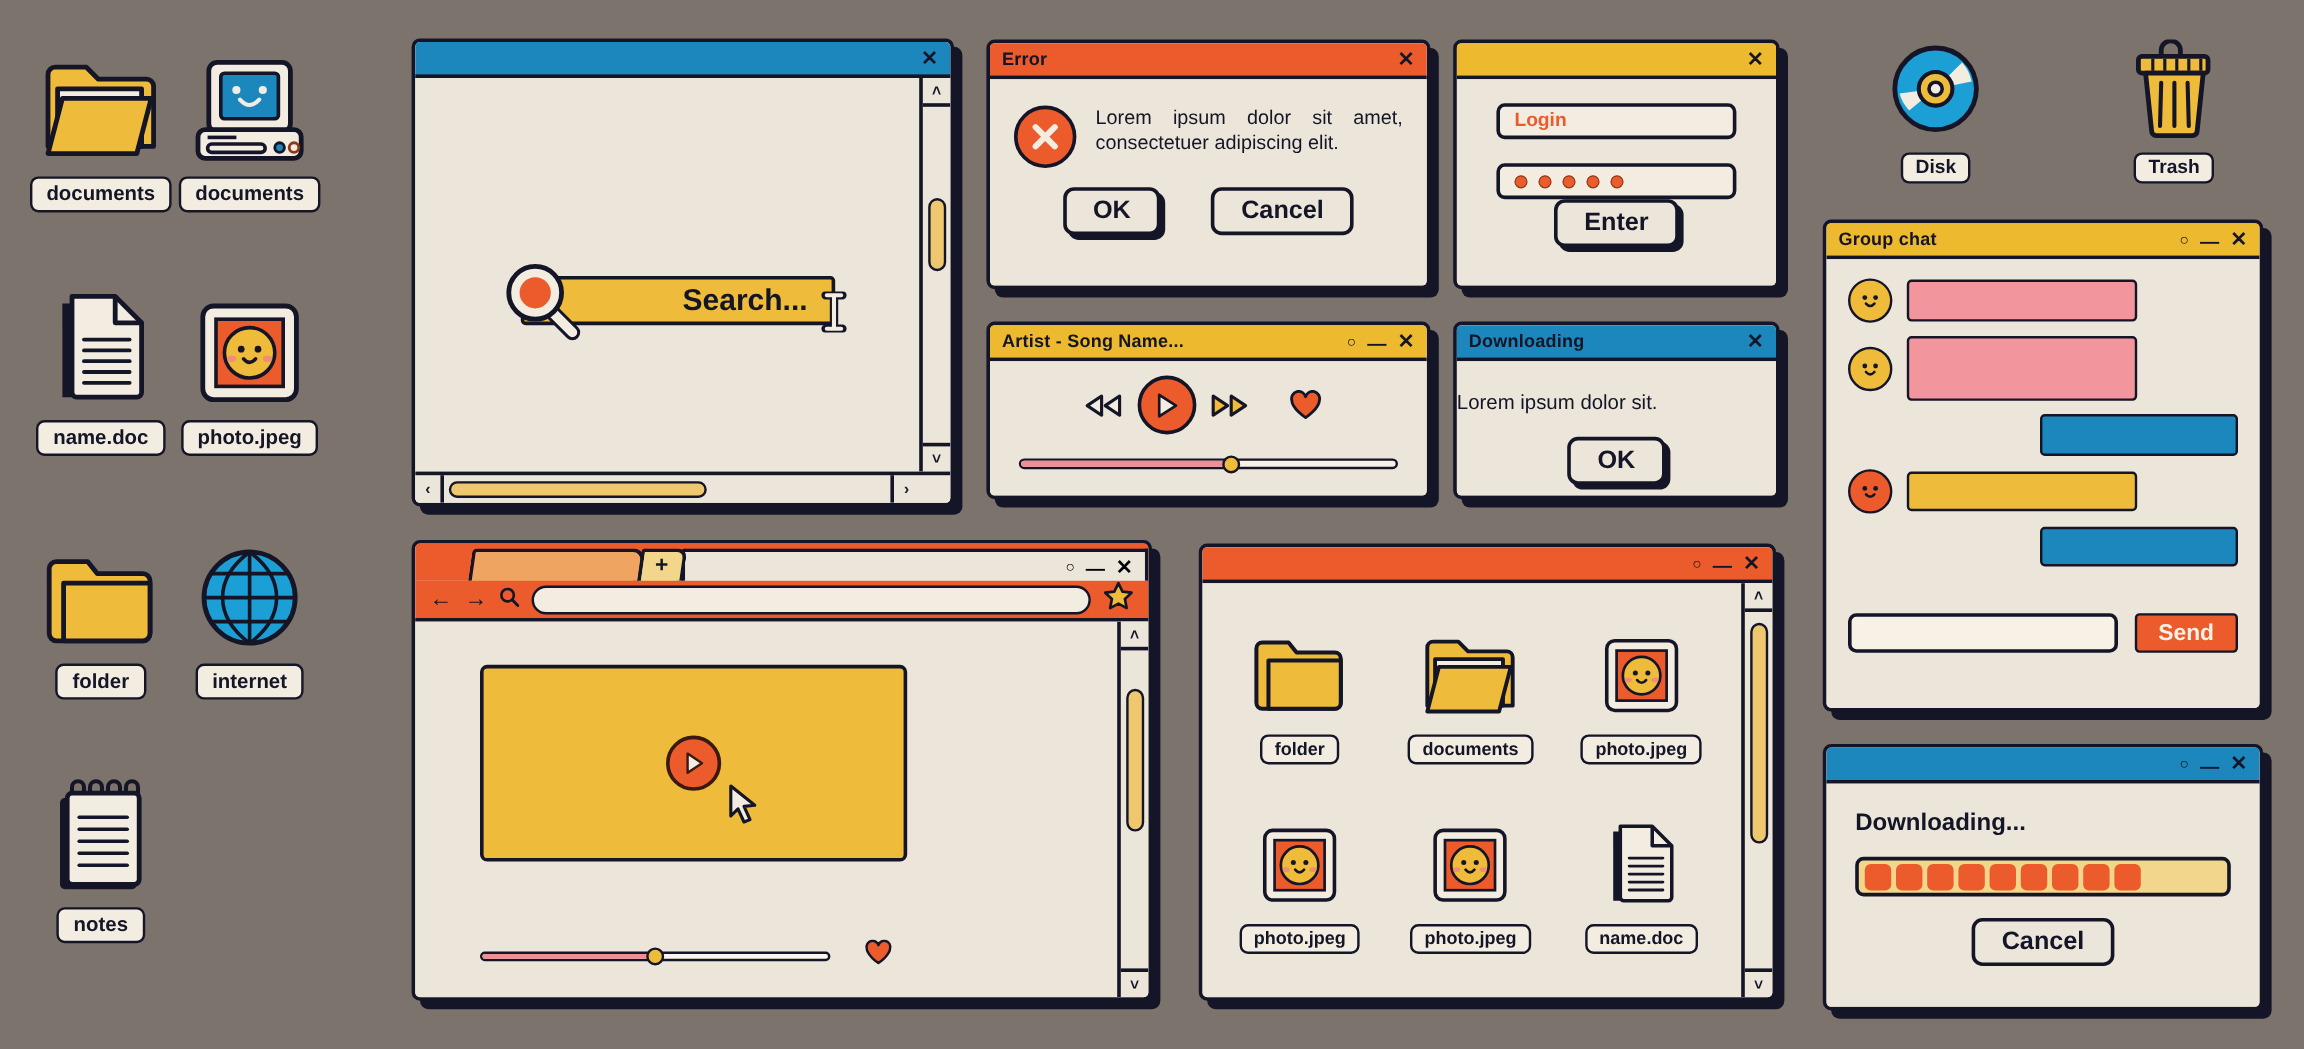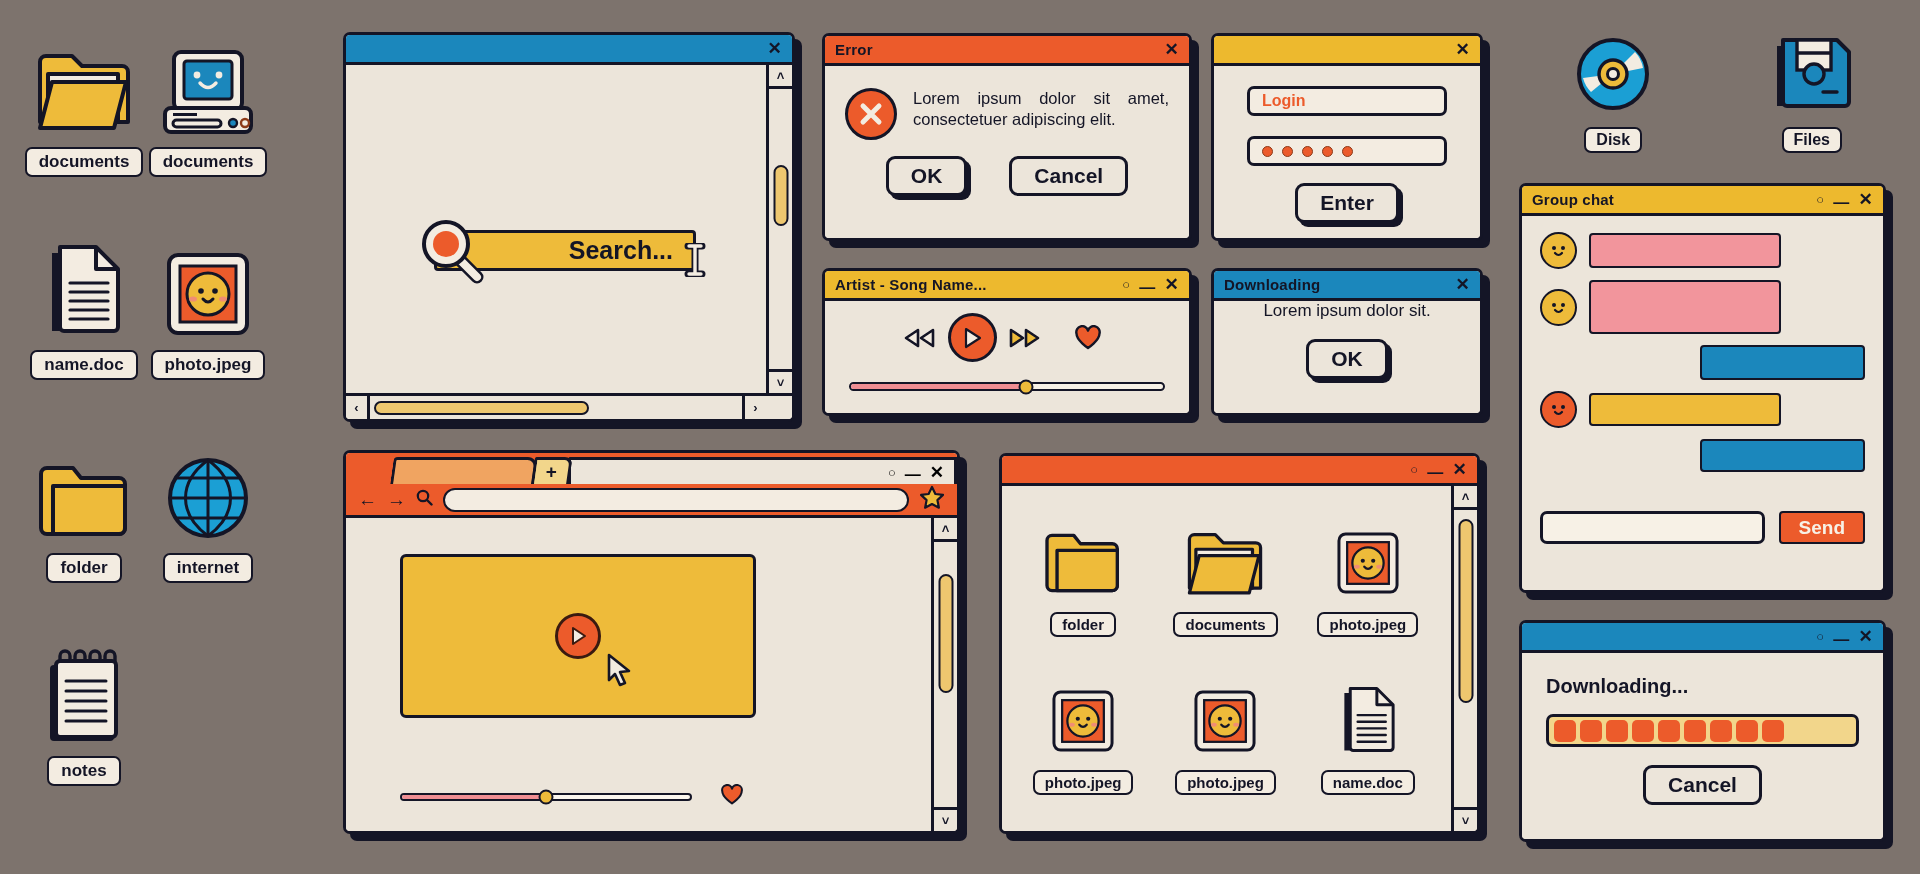--- a/index.html
+++ b/index.html
@@ -138,21 +138,21 @@
   
   #win-login { left: 1211px; top: 33px; width: 272px; height: 208px; }
   .login-field {
     margin: 20px auto 0 auto; width: 200px; height: 30px;
     background: #f3ece1; border: 3px solid #141526; border-radius: 7px;
     display: flex; align-items: center; padding: 0 12px;
     font-size: 16px; font-weight: 700; color: #ec5b2b;
   }
   .dots { display: flex; gap: 9px; }
   .dot { width: 11px; height: 11px; border-radius: 50%; background: #ec5b2b; border: 1.5px solid #8c3a18; }
-  .login-btn-wrap { display: flex; justify-content: center; margin-top: 17px; }
+  .login-btn-wrap { display: flex; justify-content: center; margin-top: 0; }
 
   
   #win-music { left: 822px; top: 268px; width: 370px; height: 148px; }
   .mp-controls { display: flex; align-items: center; justify-content: center; gap: 0; padding-top: 12px; }
   .mp-prev, .mp-next { width: 56px; display: flex; align-items: center; justify-content: center; }
   .mp-play {
     width: 49px; height: 49px; border-radius: 50%;
     background: #ec5b2b; border: 3px solid #141526;
     display: flex; align-items: center; justify-content: center;
   }
@@ -163,21 +163,21 @@
   }
   .mp-fill { position: absolute; left: 0; top: 0; bottom: 0; background: #f08e93; border-radius: 4px 0 0 4px; }
   .mp-knob {
     position: absolute; top: 50%; transform: translate(-50%,-50%);
     width: 15px; height: 15px; border-radius: 50%;
     background: #eebb3a; border: 2.5px solid #141526;
   }
 
   
   #win-info { left: 1211px; top: 268px; width: 272px; height: 148px; }
-  .info-text { text-align: center; font-size: 17px; font-weight: 500; color: #141526; }
+  .info-text { padding-top: 25px; font-size: 17px; font-weight: 500; color: #141526; }
   .info-btn-wrap { display: flex; justify-content: center; margin-top: 18px; }
 
   
   .ricons { position: absolute; left: 1520px; top: 30px; width: 385px; height: 128px; display: flex; gap: 12px; }
   .ricon-cell { flex: 1 1 0; display: flex; flex-direction: column; align-items: center; }
   .ricon-art { height: 88px; display: flex; align-items: center; justify-content: center; }
 
   
   #win-chat { left: 1519px; top: 183px; width: 367px; height: 410px; }
   .chat-body { padding: 16px 18px 0 18px; display: flex; flex-direction: column; gap: 11px; }
@@ -560,30 +560,39 @@
           <path d="M40 40L62 18A31 31 0 0170 34z" fill="#f3ece1"></path>
           <path d="M40 40L18 58A31 31 0 0110 44z" fill="#f3ece1"></path>
           <circle cx="40" cy="40" r="14" fill="#eebb3a" stroke="#141526" stroke-width="3.4"></circle>
           <circle cx="40" cy="40" r="5.5" fill="#f3ece1" stroke="#141526" stroke-width="3"></circle>
         </svg>
       </div>
       <div class="icon-label sm">Disk</div>
     </div>
     <div class="ricon-cell">
       <div class="ricon-art">
-        <svg width="82" height="80" viewBox="0 0 82 80">
-          <path d="M6 12h56l14 14v46H6z" fill="#141526"></path>
-          <path d="M12 6h54l12 12v50a4 4 0 01-4 4H16a4 4 0 01-4-4z" fill="#1b87bc" stroke="#141526" stroke-width="4" stroke-linejoin="round"></path>
-          <rect x="26" y="6" width="34" height="30" fill="#f3ece1" stroke="#141526" stroke-width="3.4"></rect>
-          <line x1="26" y1="19" x2="60" y2="19" stroke="#141526" stroke-width="3.4"></line>
-          <circle cx="43" cy="40" r="10" fill="#1b87bc" stroke="#141526" stroke-width="3.4"></circle>
-          <line x1="52" y1="58" x2="66" y2="58" stroke="#141526" stroke-width="3.4" stroke-linecap="round"></line>
-        </svg>
-      </div>
-      <div class="icon-label sm">Files</div>
+        <svg width="76" height="82" viewBox="0 0 76 82">
+          <path d="M27 14V9a8 8 0 0116 0v5" fill="none" stroke="#141526" stroke-width="4" stroke-linecap="round"></path>
+          <rect x="8" y="14" width="58" height="14" rx="3" fill="#eebb3a" stroke="#141526" stroke-width="4"></rect>
+          <path d="M14 28h48l-5 48a4 4 0 01-4 4H23a4 4 0 01-4-4z" fill="#eebb3a" stroke="#141526" stroke-width="4" stroke-linejoin="round"></path>
+          <g stroke="#141526" stroke-width="3.4" stroke-linecap="round">
+            <line x1="27" y1="36" x2="26" y2="72"></line>
+              <line x1="38" y1="36" x2="38" y2="72"></line>
+              <line x1="49" y1="36" x2="50" y2="72"></line>
+          </g>
+          <g stroke="#141526" stroke-width="2.6">
+            <line x1="20" y1="16" x2="20" y2="26"></line>
+              <line x1="30" y1="16" x2="30" y2="26"></line>
+            <line x1="40" y1="16" x2="40" y2="26"></line>
+              <line x1="50" y1="16" x2="50" y2="26"></line>
+              <line x1="60" y1="16" x2="60" y2="26"></line>
+          </g>
+        </svg>
+      </div>
+      <div class="icon-label sm">Trash</div>
     </div>
   </div>
 
   <div class="win" id="win-chat">
     <div class="titlebar tb-yellow">
       <span class="tb-title">Group chat</span>
       <span class="tb-ctrls">
         <span class="ctl ctl-o">○</span>
         <span class="ctl ctl-min">—</span>
         <span class="ctl ctl-x">✕</span>

